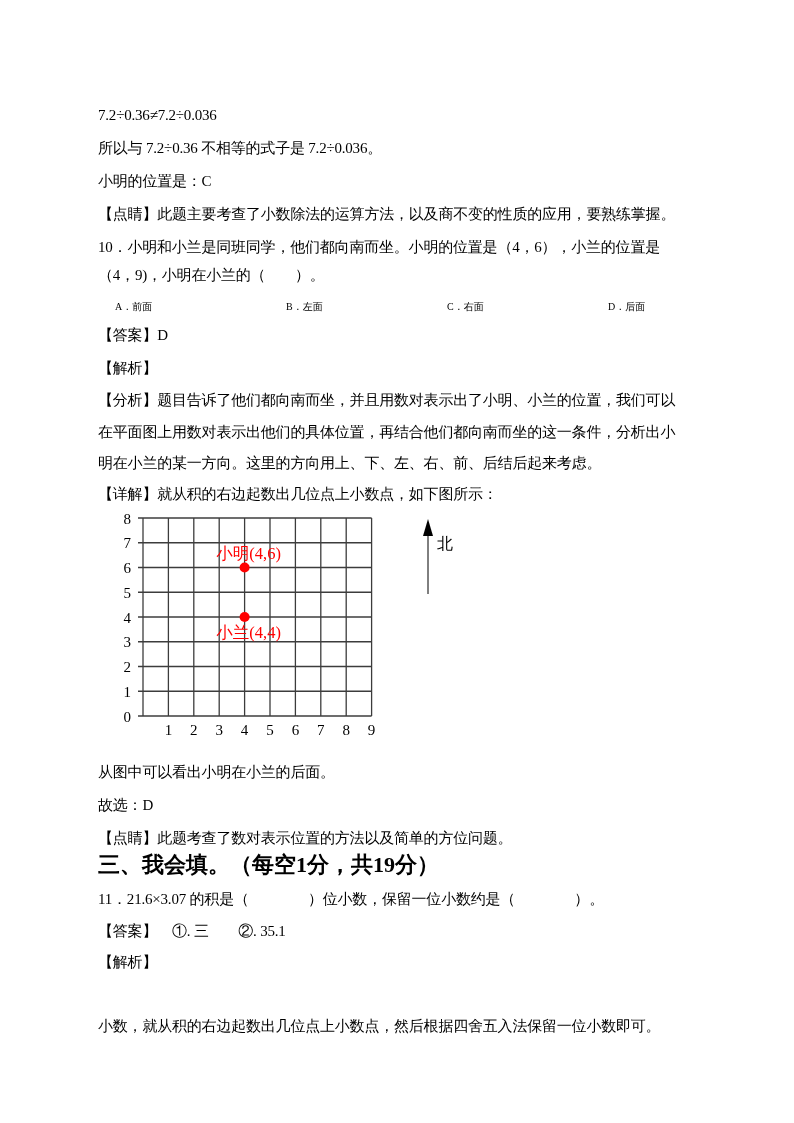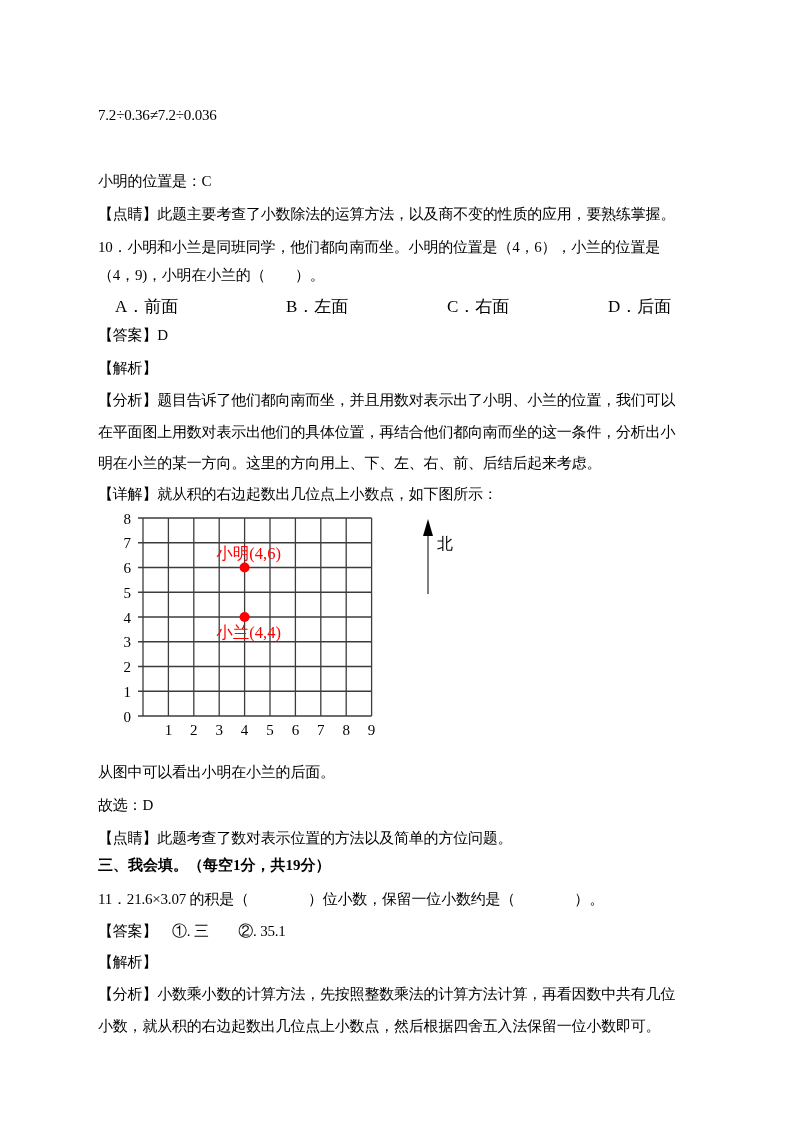--- a/index.html
+++ b/index.html
@@ -16,27 +16,27 @@
     left:98px;
     margin:0;
     font-size:15px;
     line-height:22px;
     white-space:nowrap;
     letter-spacing:-0.2px;
   }
   .opt{
     position:absolute;
     margin:0;
-    font-size:17px;
+    font-size:10px;
     line-height:22px;
     white-space:nowrap;
   }
   .heading{
     font-weight:bold;
-    font-size:15px;
+    font-size:22px;
     letter-spacing:0;
   }
   .figure-svg{
     position:absolute;
     left:0;
     top:505px;
   }
   .tick{
     font-family:"Liberation Serif","DejaVu Serif",serif;
     font-size:15px;
@@ -51,20 +51,21 @@
     font-size:16px;
     fill:#000000;
   }
 </style>
 </head>
 <body>
 
 <div class="page">
 
   <p class="ln" style="top:104px">7.2÷0.36≠7.2÷0.036</p>
+  <p class="ln" style="top:137px">所以与 7.2÷0.36 不相等的式子是 7.2÷0.036。</p>
   <p class="ln" style="top:170px">小明的位置是：C</p>
   <p class="ln" style="top:203px">【点睛】此题主要考查了小数除法的运算方法，以及商不变的性质的应用，要熟练掌握。</p>
 
   <p class="ln" style="top:236px">10．小明和小兰是同班同学，他们都向南而坐。小明的位置是（4，6），小兰的位置是</p>
   <p class="ln" style="top:264px">（4，9)，小明在小兰的（　　）。</p>
 
   <span class="opt" style="left:115px;top:296px">A．前面</span>
   <span class="opt" style="left:286px;top:296px">B．左面</span>
   <span class="opt" style="left:447px;top:296px">C．右面</span>
   <span class="opt" style="left:608px;top:296px">D．后面</span>
@@ -125,16 +126,15 @@
 
   <p class="ln" style="top:761px">从图中可以看出小明在小兰的后面。</p>
   <p class="ln" style="top:794px">故选：D</p>
   <p class="ln" style="top:827px">【点睛】此题考查了数对表示位置的方法以及简单的方位问题。</p>
 
   <p class="ln heading" style="top:854px">三、我会填。（每空1分，共19分）</p>
 
   <p class="ln" style="top:888px">11．21.6×3.07 的积是（　　　　）位小数，保留一位小数约是（　　　　）。</p>
   <p class="ln" style="top:920px">【答案】　①. 三　　②. 35.1</p>
   <p class="ln" style="top:951px">【解析】</p>
-  <p class="ln" style="top:983px">【分析】小数乘小数的计算方法，先按照整数乘法的计算方法计算，再看因数中共有几位</p>
   <p class="ln" style="top:1015px">小数，就从积的右边起数出几位点上小数点，然后根据四舍五入法保留一位小数即可。</p>
 
 </div>
 
 </body></html>

